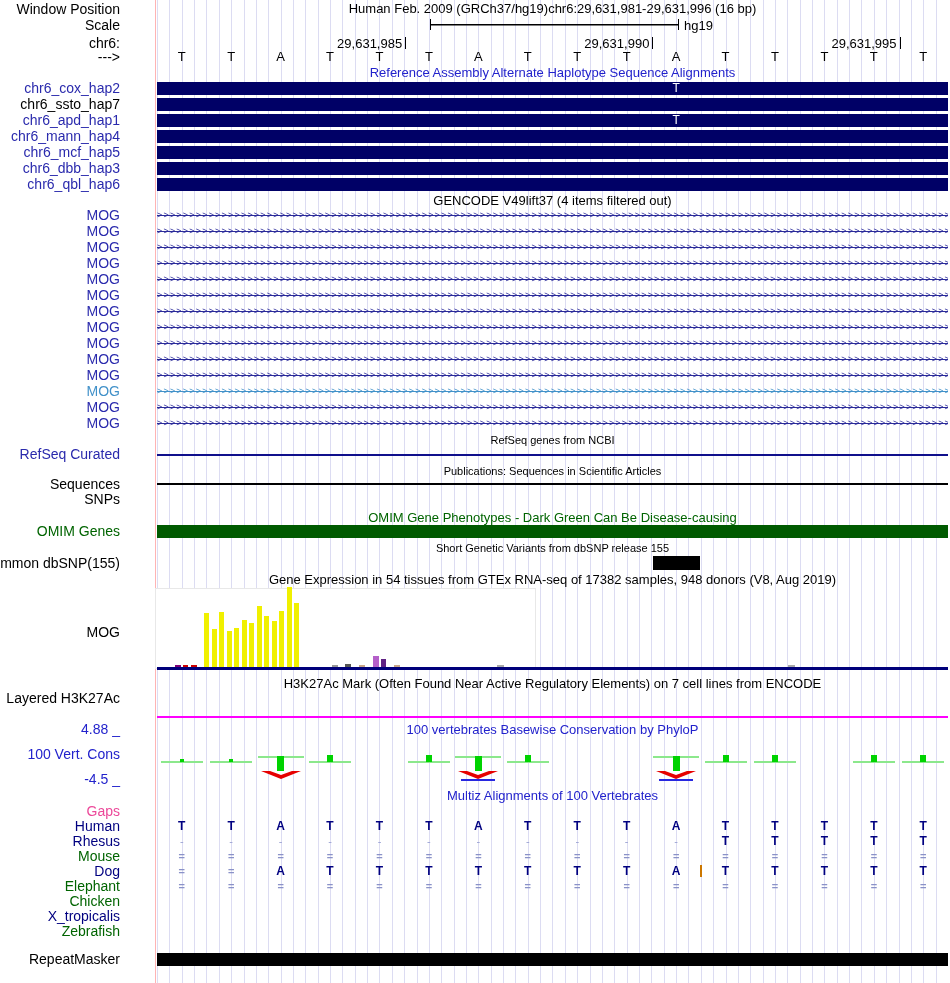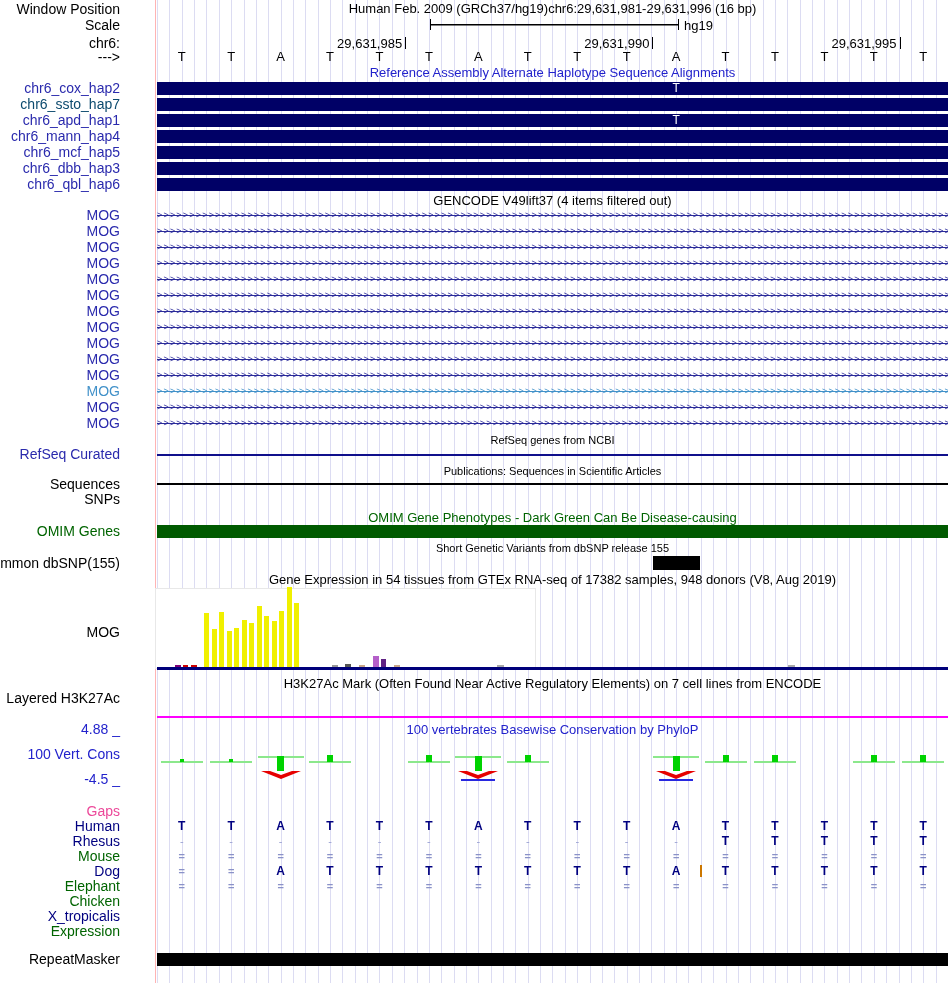--- a/index.html
+++ b/index.html
@@ -67,20 +67,21 @@
 
   <div class="ttl" style="top:677px">H3K27Ac Mark (Often Found Near Active Regulatory Elements) on 7 cell lines from ENCODE</div>
   <div class="lbl" style="top:691px">Layered H3K27Ac</div>
   <div class="hline" style="top:716px;height:1.5px;background:#ff00ff"></div>
 
   <div class="ttl" style="top:723px;color:#2222cc">100 vertebrates Basewise Conservation by PhyloP</div>
   <div class="lbl" style="top:722px;color:#2222cc">4.88 _</div>
   <div class="lbl" style="top:747px;color:#2222cc">100 Vert. Cons</div>
   <div class="lbl" style="top:772px;color:#2222cc">-4.5 _</div>
 
+  <div class="ttl" style="top:789px;color:#2222cc">Multiz Alignments of 100 Vertebrates</div>
 
   <div class="hline" style="top:953px;height:13px;background:#000"></div>
   <div class="lbl" style="top:952px">RepeatMasker</div>
 <div class="abs" style="top:36px;left:292.1875px;width:110px;text-align:right;font-size:13px">29,631,985</div>
     <div class="abs" style="top:37px;left:405.1875px;width:1px;height:12px;background:#000"></div>
     <div class="abs" style="top:36px;left:539.375px;width:110px;text-align:right;font-size:13px">29,631,990</div>
     <div class="abs" style="top:37px;left:652.375px;width:1px;height:12px;background:#000"></div>
     <div class="abs" style="top:36px;left:786.5625px;width:110px;text-align:right;font-size:13px">29,631,995</div>
     <div class="abs" style="top:37px;left:899.5625px;width:1px;height:12px;background:#000"></div>
     <div class="base" style="left:161.71875px;top:50px">T</div>
@@ -95,21 +96,21 @@
     <div class="base" style="left:606.65625px;top:50px">T</div>
     <div class="base" style="left:656.09375px;top:50px">A</div>
     <div class="base" style="left:705.53125px;top:50px">T</div>
     <div class="base" style="left:754.96875px;top:50px">T</div>
     <div class="base" style="left:804.40625px;top:50px">T</div>
     <div class="base" style="left:853.84375px;top:50px">T</div>
     <div class="base" style="left:903.28125px;top:50px">T</div>
     <div class="lbl" style="top:82px;line-height:13px;color:#2a2aad">chr6_cox_hap2</div>
     <div class="abs" style="left:157px;top:82px;width:791px;height:13px;background:#000066"></div>
     <div class="abs" style="left:668.09375px;top:82px;width:16px;text-align:center;color:#fff;font-size:12px;line-height:13px">T</div>
-    <div class="lbl" style="top:98px;line-height:13px;color:#0c4a6e">chr6_ssto_hap7</div>
+    <div class="lbl" style="top:98px;line-height:13px;color:#000000">chr6_ssto_hap7</div>
     <div class="abs" style="left:157px;top:98px;width:791px;height:13px;background:#000066"></div>
     <div class="lbl" style="top:114px;line-height:13px;color:#2a2aad">chr6_apd_hap1</div>
     <div class="abs" style="left:157px;top:114px;width:791px;height:13px;background:#000066"></div>
     <div class="abs" style="left:668.09375px;top:114px;width:16px;text-align:center;color:#fff;font-size:12px;line-height:13px">T</div>
     <div class="lbl" style="top:130px;line-height:13px;color:#2a2aad">chr6_mann_hap4</div>
     <div class="abs" style="left:157px;top:130px;width:791px;height:13px;background:#000066"></div>
     <div class="lbl" style="top:146px;line-height:13px;color:#2a2aad">chr6_mcf_hap5</div>
     <div class="abs" style="left:157px;top:146px;width:791px;height:13px;background:#000066"></div>
     <div class="lbl" style="top:162px;line-height:13px;color:#2a2aad">chr6_dbb_hap3</div>
     <div class="abs" style="left:157px;top:162px;width:791px;height:13px;background:#000066"></div>
@@ -281,14 +282,14 @@
     <div class="cell eq" style="left:569.21875px;top:879px">=</div>
     <div class="cell eq" style="left:618.65625px;top:879px">=</div>
     <div class="cell eq" style="left:668.09375px;top:879px">=</div>
     <div class="cell eq" style="left:717.53125px;top:879px">=</div>
     <div class="cell eq" style="left:766.96875px;top:879px">=</div>
     <div class="cell eq" style="left:816.40625px;top:879px">=</div>
     <div class="cell eq" style="left:865.84375px;top:879px">=</div>
     <div class="cell eq" style="left:915.28125px;top:879px">=</div>
     <div class="lbl" style="top:894px;line-height:15px;color:#006400">Chicken</div>
     <div class="lbl" style="top:909px;line-height:15px;color:#000080">X_tropicalis</div>
-    <div class="lbl" style="top:924px;line-height:15px;color:#006400">Expression</div>
+    <div class="lbl" style="top:924px;line-height:15px;color:#006400">Zebrafish</div>
   </div>
 
 </body></html>

